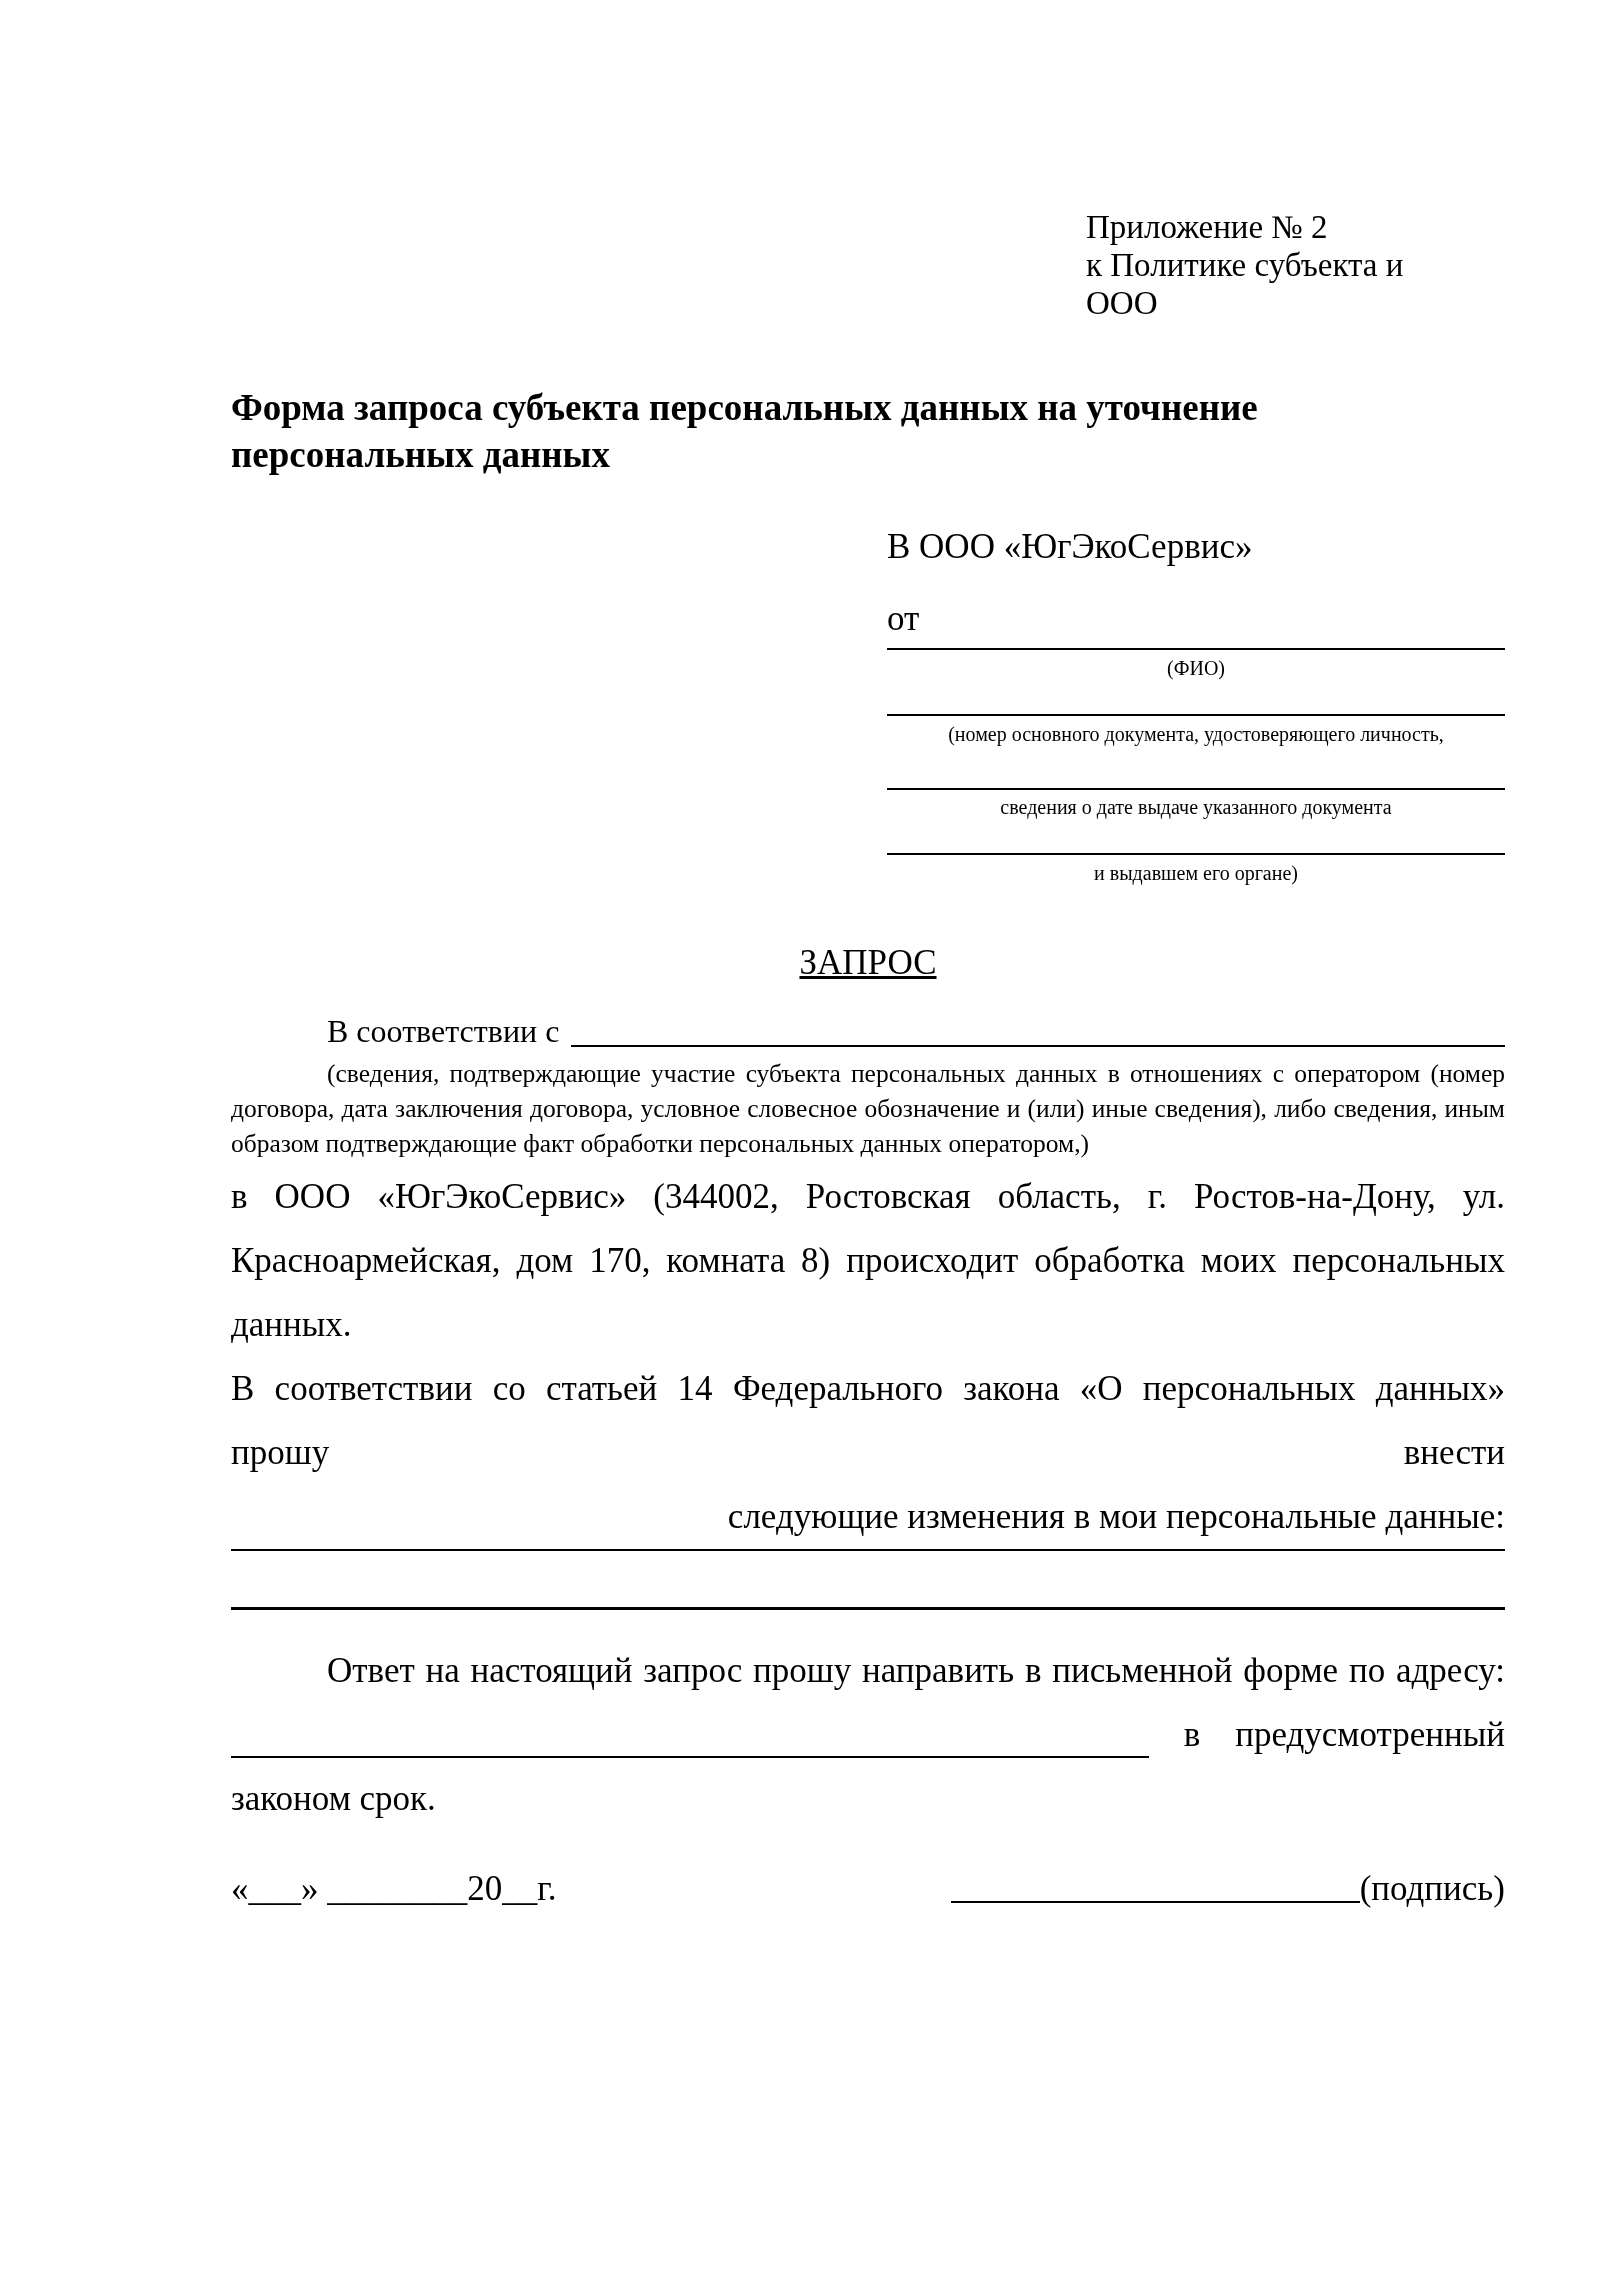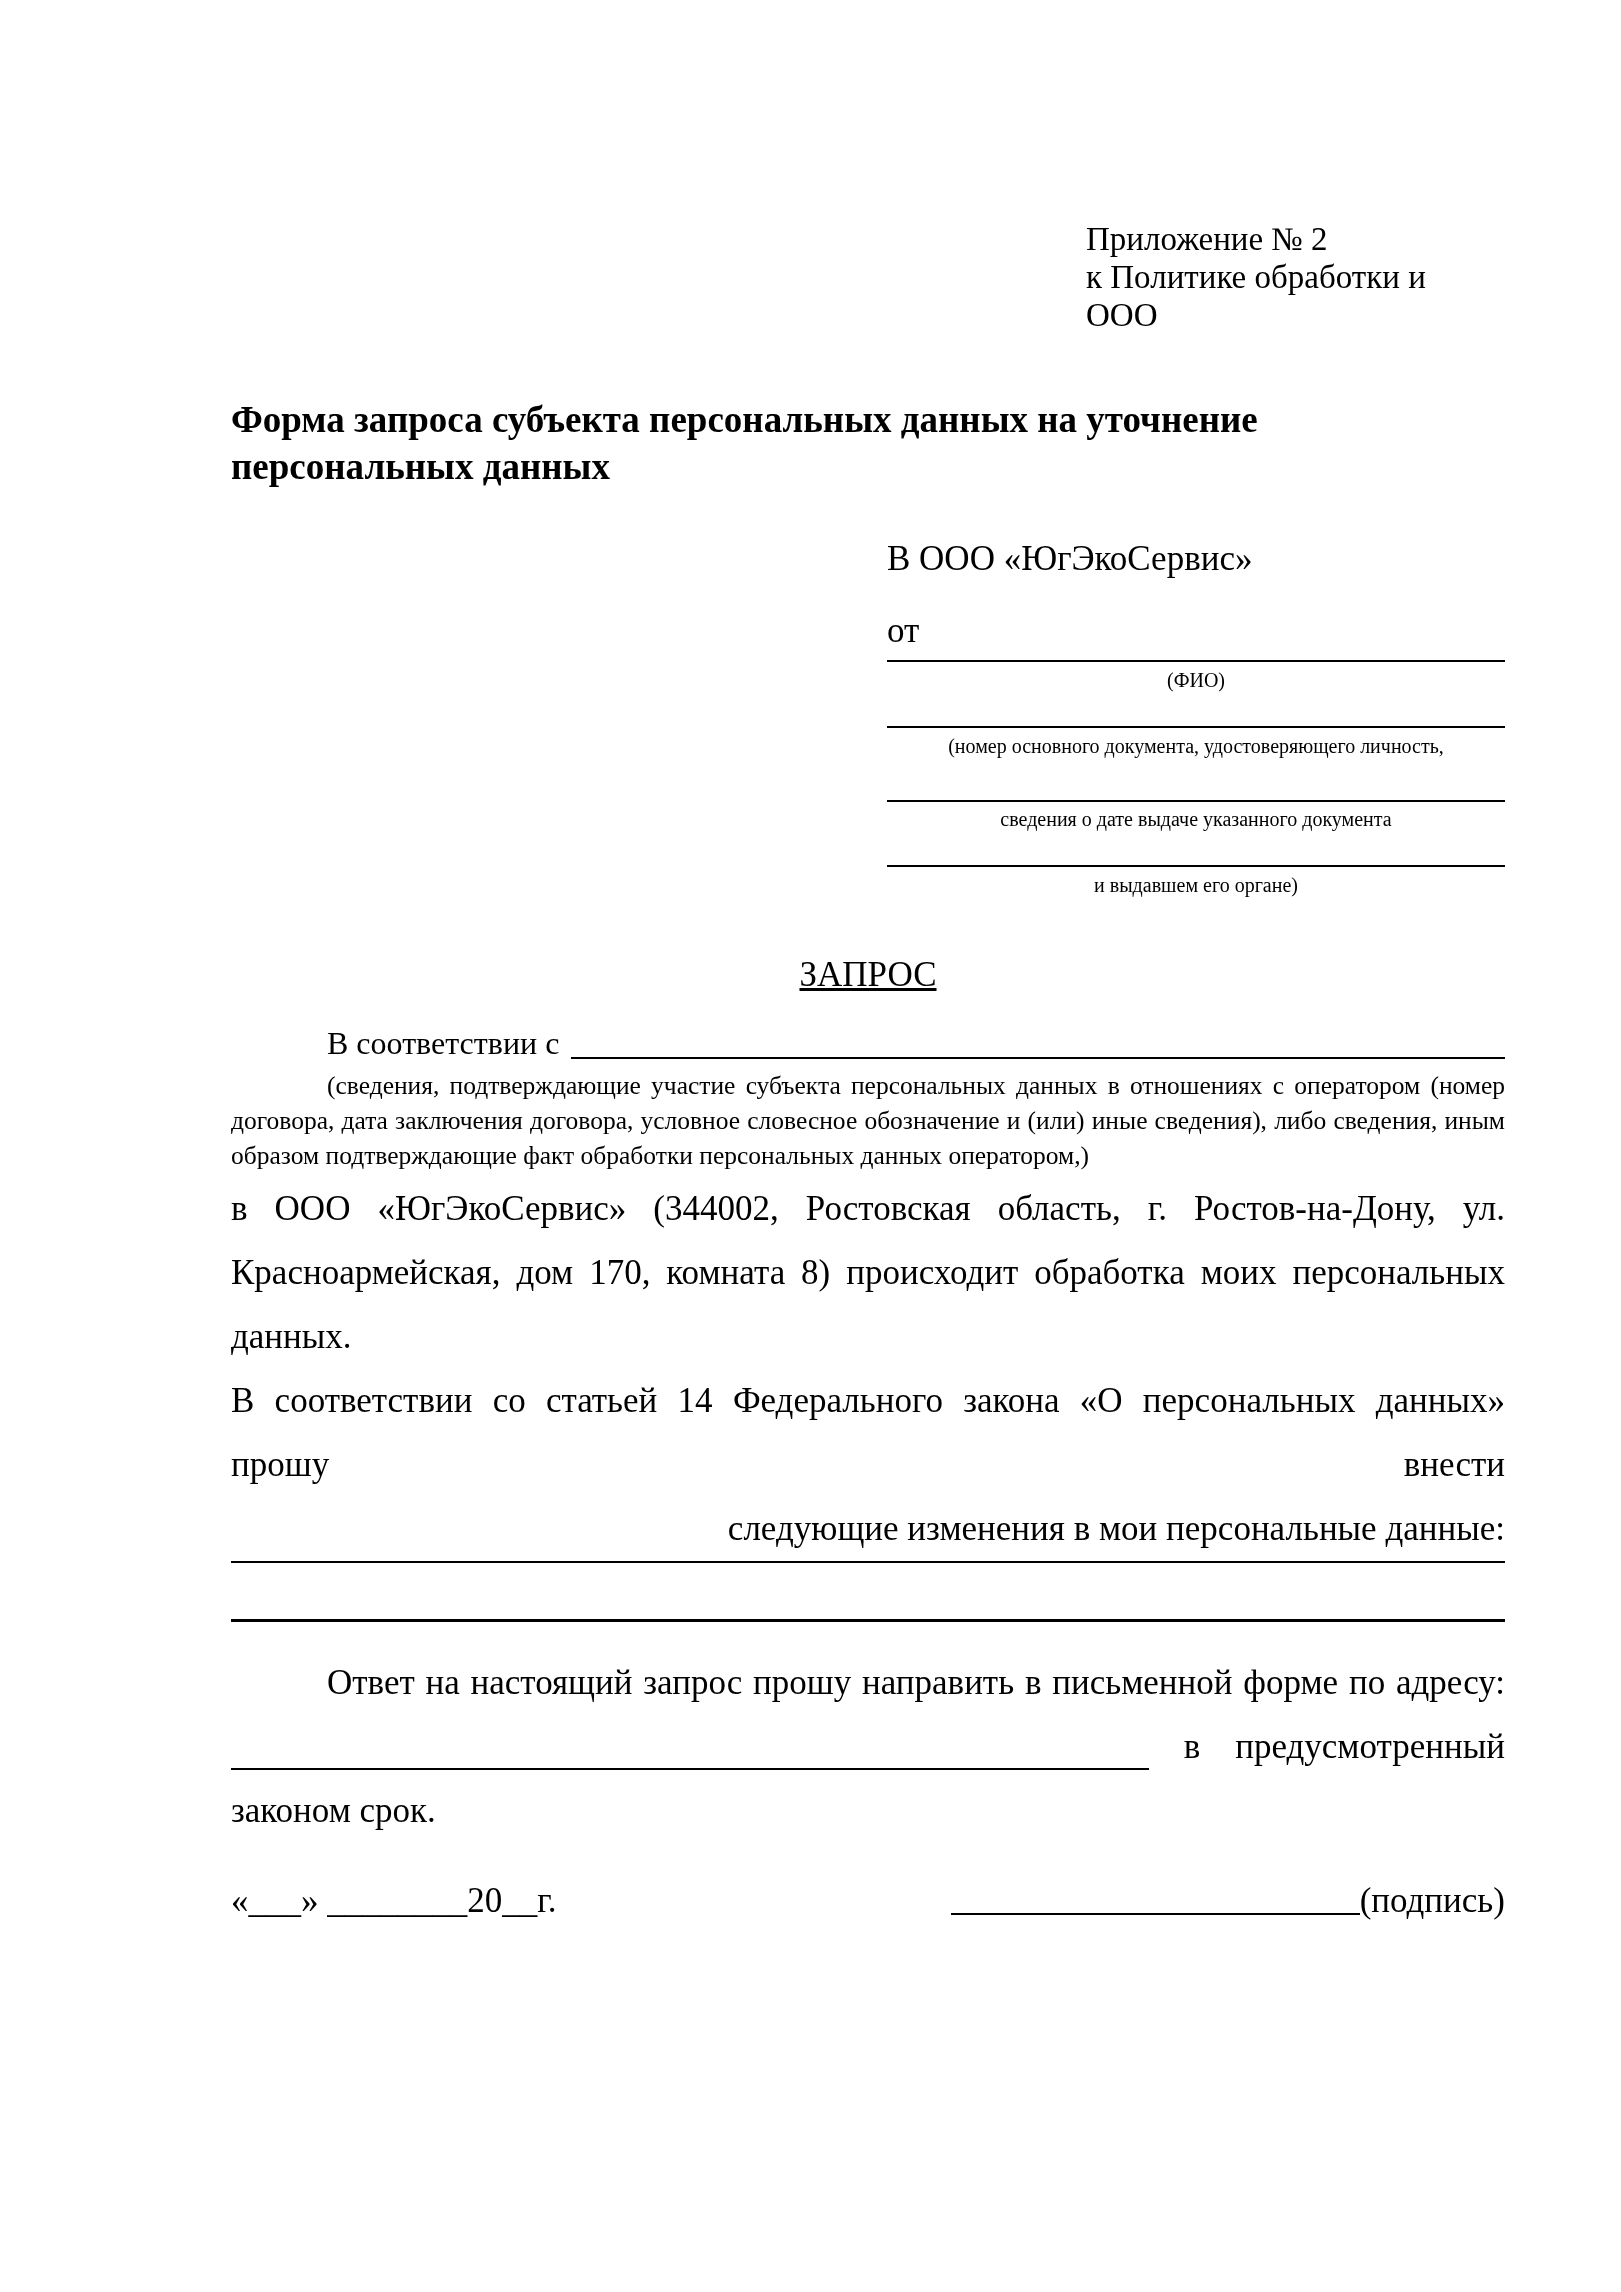--- a/index.html
+++ b/index.html
@@ -3,21 +3,21 @@
 <meta charset="utf-8">
 <style>
   html,body{margin:0;padding:0;background:#ffffff;}
   .page{
     position:relative;
     width:1621px;height:2293px;
     background:#ffffff;color:#000;
     font-family:"Liberation Serif","DejaVu Serif",serif;
     overflow:hidden;
   }
-  .content{position:absolute;left:231px;top:12px;width:1274px;}
+  .content{position:absolute;left:231px;top:0;width:1274px;}
 
   
   .annex{margin-top:208px;margin-left:855px;font-size:33px;line-height:38px;}
 
   
   .title-block{margin-top:62px;text-align:left;font-weight:bold;font-size:37px;line-height:47px;}
 
   
   .addressee{margin-top:49px;margin-left:656px;width:618px;font-size:35px;}
   .addr-to{line-height:39px;}
@@ -56,21 +56,21 @@
   .sig .fill{width:409px;height:0;border-bottom:2.9px solid #000;margin-bottom:7.8px;}
 </style>
 </head>
 <body>
 
 <div class="page">
   <div class="content">
 
     <div class="annex">
       <div>Приложение № 2</div>
-      <div>к Политике обработки и</div>
+      <div>к Политике субъекта и</div>
       <div>ООО</div>
     </div>
 
     <div class="title-block">
       <div>Форма запроса субъекта персональных данных на уточнение</div>
       <div>персональных данных</div>
     </div>
 
     <div class="addressee">
       <div class="addr-to">В ООО «ЮгЭкоСервис»</div>

